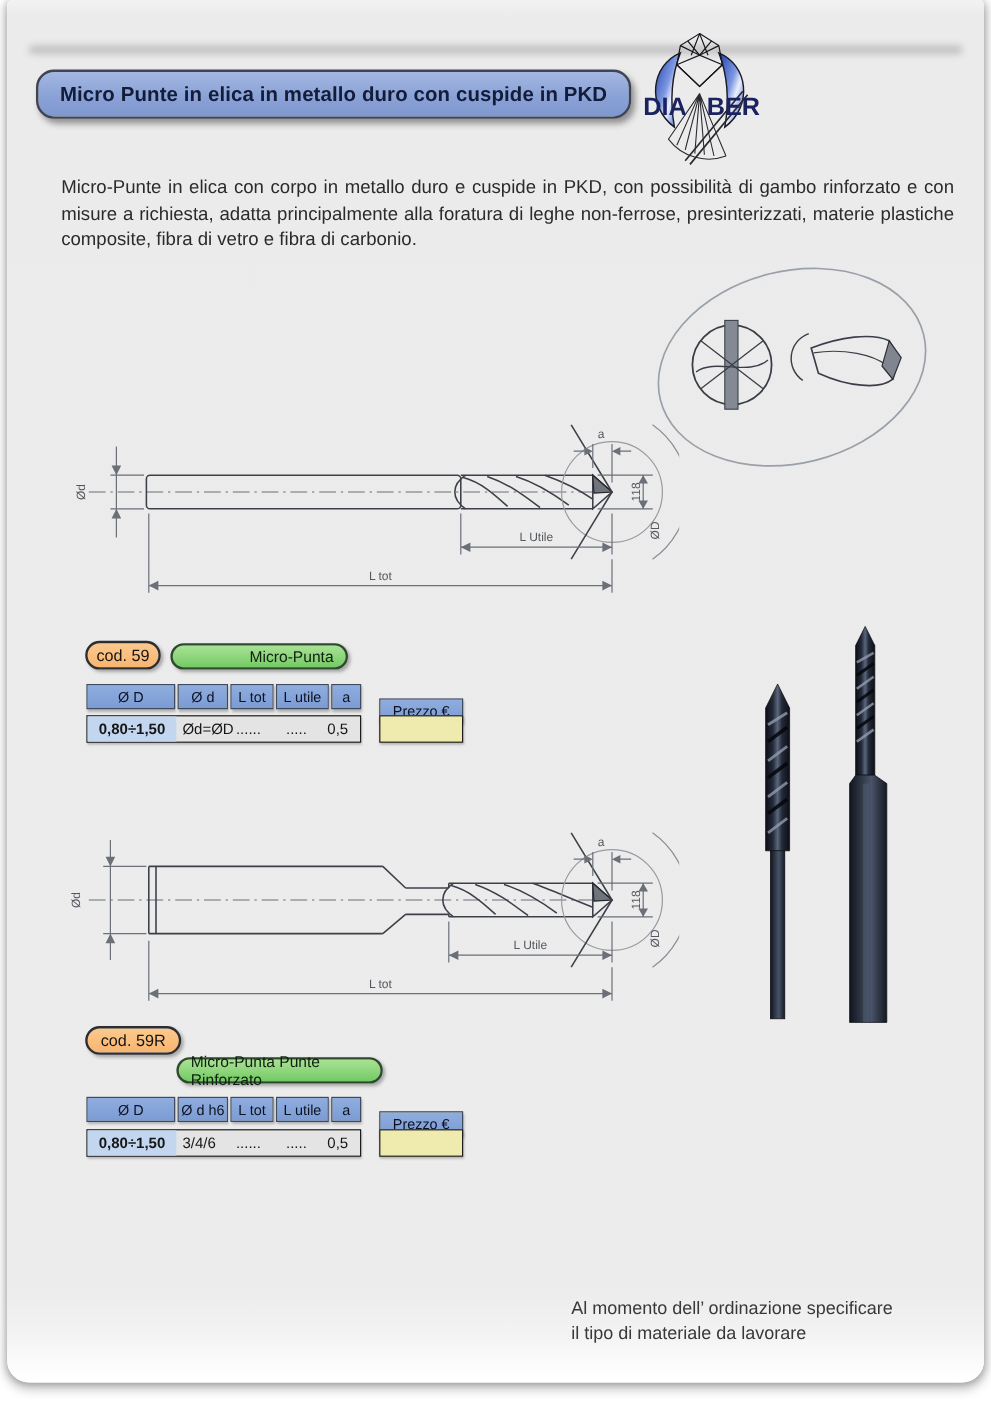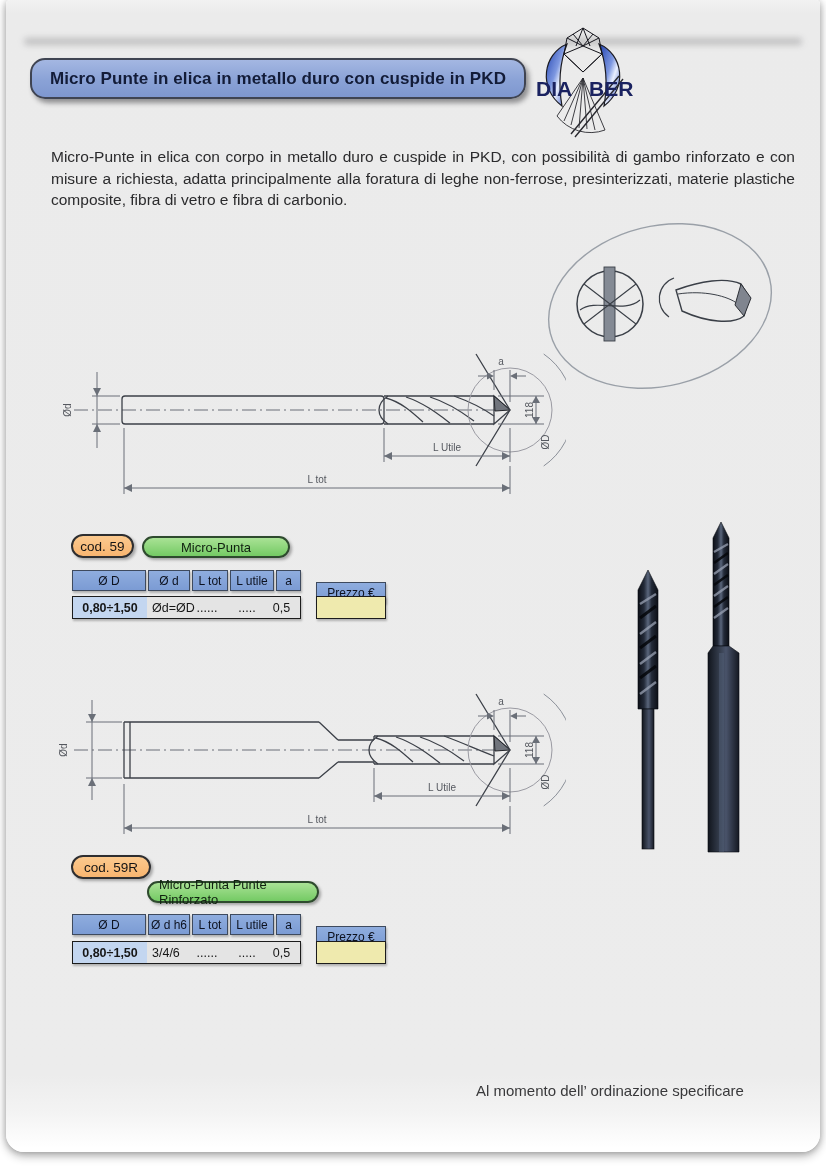--- a/index.html
+++ b/index.html
@@ -25,21 +25,21 @@
   .intro{left:45px;top:146px;width:744px;font-size:15.5px;line-height:21.5px;
          color:#2b2b2d;text-align:justify;}
 
   
   .badge-code{box-sizing:border-box;height:24px;border:2px solid #2e2e30;border-radius:13px;
          background:linear-gradient(180deg,#fbc98e 0%,#f8b570 100%);
          display:flex;align-items:center;justify-content:center;
          font-size:13.5px;color:#141414;box-shadow:2px 2px 3px rgba(0,0,0,0.3);}
   .badge-name{box-sizing:border-box;height:22px;border:2px solid #2e4a2e;border-radius:11px;
          background:linear-gradient(180deg,#a9e295 0%,#74ca64 100%);
-         display:flex;align-items:center;justify-content:center;padding:0 10px;
+         display:flex;align-items:center;justify-content:flex-end;padding:0 10px;
          font-size:13px;color:#102010;box-shadow:2px 2px 3px rgba(0,0,0,0.3);}
 
   
   .thead{display:flex;gap:2px;border-radius:10px;}
   .th{box-sizing:border-box;height:21px;border:1.5px solid #3e4a5e;
       background:linear-gradient(180deg,#8fadde 0%,#7b9bd4 100%);
       display:flex;align-items:center;justify-content:center;
       font-size:12px;color:#0d1220;box-shadow:1px 2px 2px rgba(0,0,0,0.25);}
   .w0{width:74px}.w1{width:42px}.w2{width:36px}.w3{width:44px}.w4{width:25px}
   .trow{box-sizing:border-box;width:229px;height:23px;border:1.5px solid #1c1c1c;
@@ -295,15 +295,16 @@
     <div class="td range">0,80÷1,50</div>
     <div class="td l w1">3/4/6</div>
     <div class="td c w2">......</div>
     <div class="td c w3">.....</div>
     <div class="td c w4">0,5</div>
   </div>
   <div class="price-cell" style="left:310px;top:941px"></div>
 
   <div class="abs note">
     <div>Al momento dell’ ordinazione specificare</div>
+    <div>il tipo di materiale da lavorare</div>
   </div>
 
 </div>
 
 </body></html>

